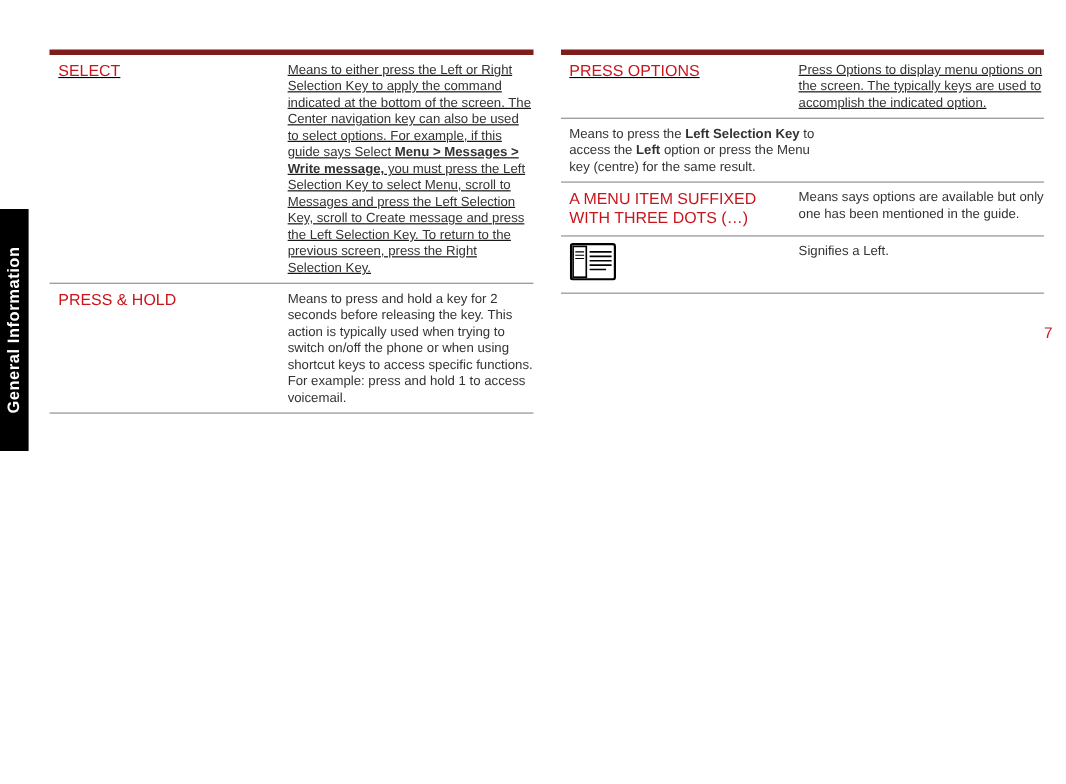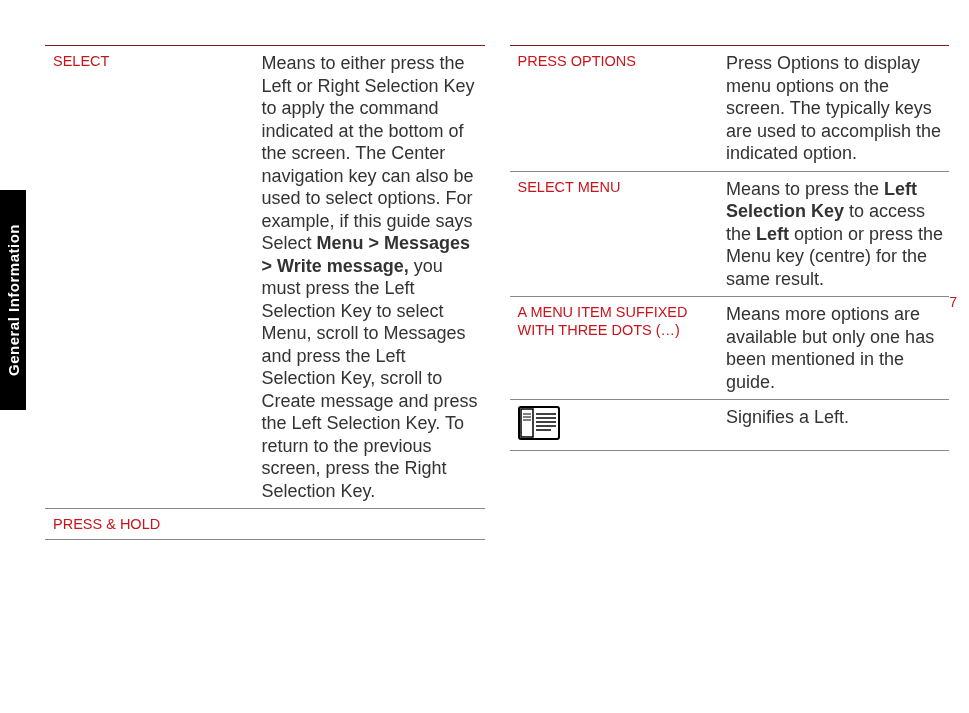--- a/index.html
+++ b/index.html
@@ -48,33 +48,34 @@
       flex: 1;
       min-width: 0;
     }
     .row {
       display: flex;
       border-bottom: 1px solid #888;
       padding: 6px 0 6px 8px;
       gap: 10px;
     }
     .row:first-child {
-      border-top: 1px solid #7f1d1d;
+      border-top: 5px solid #7f1d1d;
+      text-decoration: underline;
     }
     .term {
       width: 46%;
       flex-shrink: 0;
       color: #c8151c;
       font-size: 14.5px;
       line-height: 1.25;
     }
     .desc {
       width: 54%;
       color: #333;
-      font-size: 18px;
+      font-size: 12px;
       line-height: 1.25;
     }
     .desc b {
       font-weight: bold;
     }
     .note-icon {
       width: 42px;
       height: 34px;
     }
     .page-num {
@@ -98,37 +99,37 @@
 
   <div class="col">
     <div class="row">
       <div class="term">SELECT</div>
       <div class="desc">
         <span>Means to either press the Left or Right Selection Key to apply the command indicated at the bottom of the screen. The Center navigation key can also be used to select options. For example, if this guide says Select </span><b>Menu &gt; Messages &gt; Write message,</b><span> you must press the Left Selection Key to select Menu, scroll to Messages and press the Left Selection Key, scroll to Create message and press the Left Selection Key. To return to the previous screen, press the Right Selection Key.</span>
       </div>
     </div>
     <div class="row">
       <div class="term">PRESS &amp; HOLD</div>
+      <div class="desc">Means to press and hold a key for 2 seconds before releasing the key. This action is typically used when trying to switch on/off the phone or when using shortcut keys to access specific functions. For example: press and hold 1 to access voicemail.</div>
     </div>
   </div>
 
   <div class="col">
     <div class="row">
       <div class="term">PRESS OPTIONS</div>
       <div class="desc">Press Options to display menu options on the screen. The typically keys are used to accomplish the indicated option.</div>
     </div>
     <div class="row">
-      <div class="term">SELECT MENU</div>
       <div class="desc">
         <span>Means to press the </span><b>Left Selection Key</b><span> to access the </span><b>Left</b><span> option or press the Menu key (centre) for the same result.</span>
       </div>
     </div>
     <div class="row">
       <div class="term">A MENU ITEM SUFFIXED WITH THREE DOTS (…)</div>
-      <div class="desc">Means more options are available but only one has been mentioned in the guide.</div>
+      <div class="desc">Means says options are available but only one has been mentioned in the guide.</div>
     </div>
     <div class="row">
       <div class="term">
         <svg class="note-icon" viewBox="0 0 42 34">
           <rect x="1" y="1" width="40" height="32" rx="2" fill="none" stroke="#000" stroke-width="2"></rect>
           <rect x="3" y="3" width="12" height="28" fill="none" stroke="#000" stroke-width="1.5"></rect>
           <line x1="5" y1="8" x2="13" y2="8" stroke="#000" stroke-width="1"></line>
           <line x1="5" y1="11" x2="13" y2="11" stroke="#000" stroke-width="1"></line>
           <line x1="5" y1="14" x2="13" y2="14" stroke="#000" stroke-width="1"></line>
           <line x1="18" y1="8" x2="38" y2="8" stroke="#000" stroke-width="1.5"></line>

